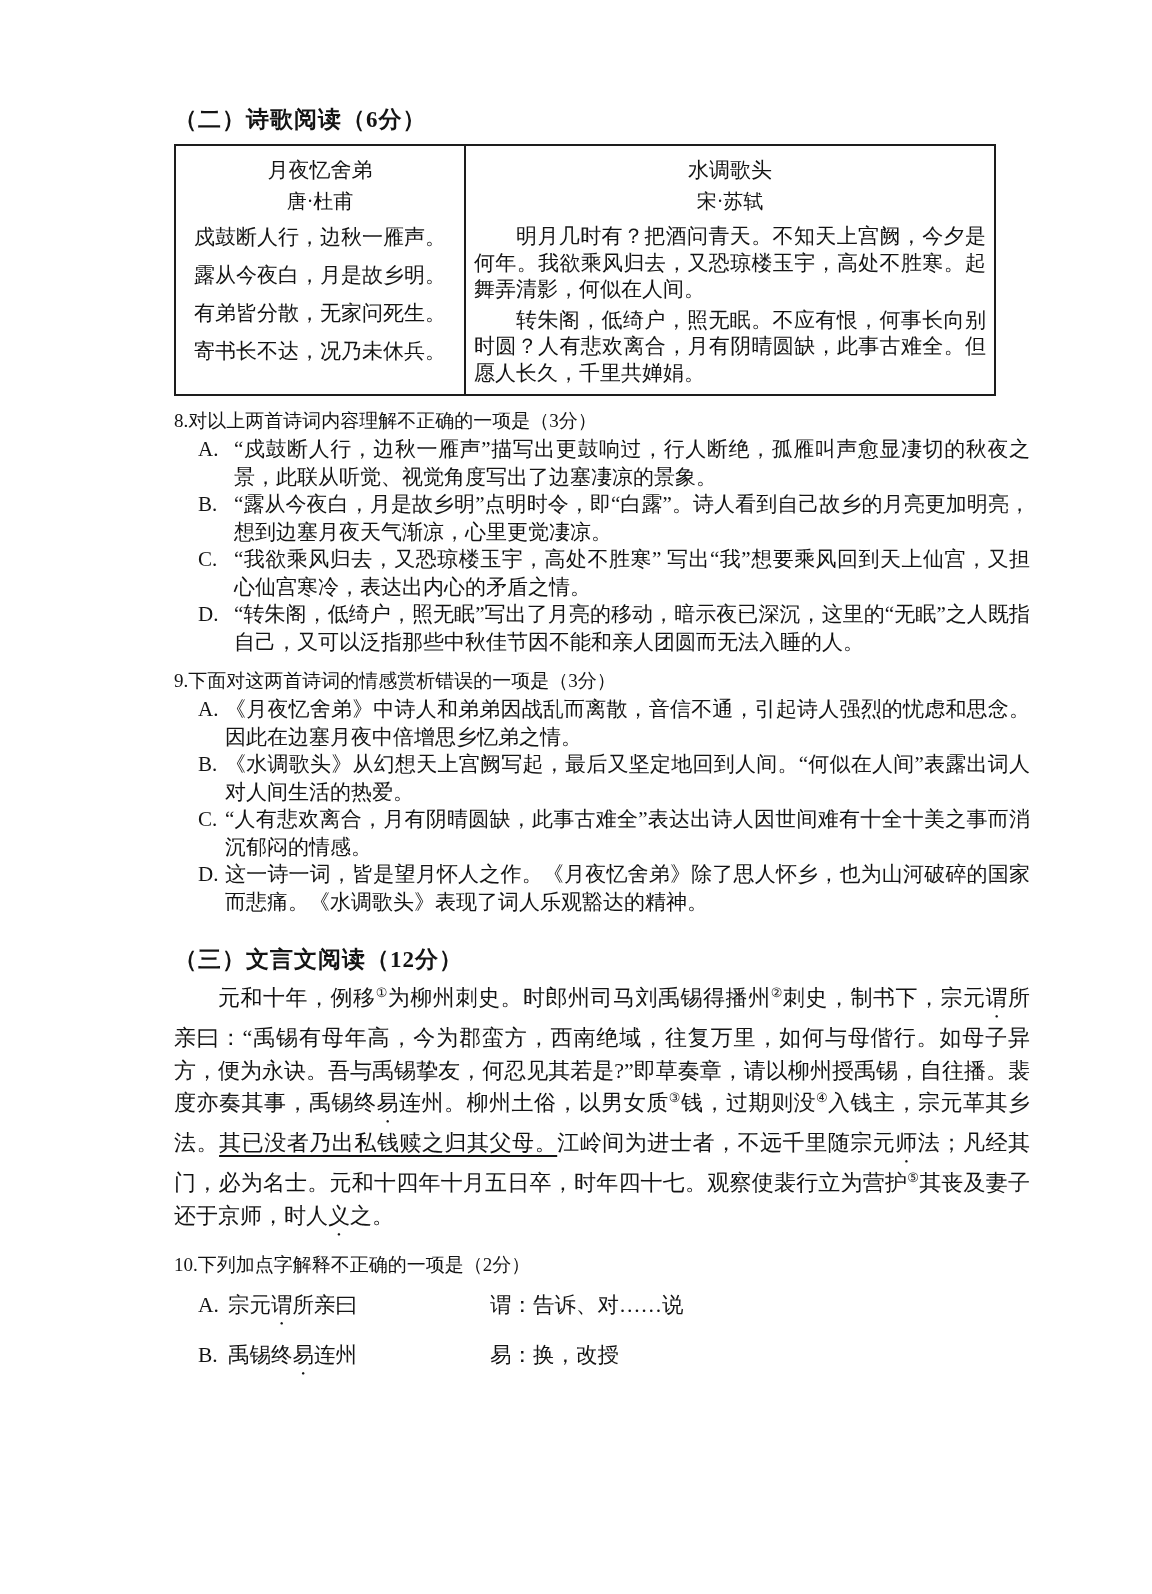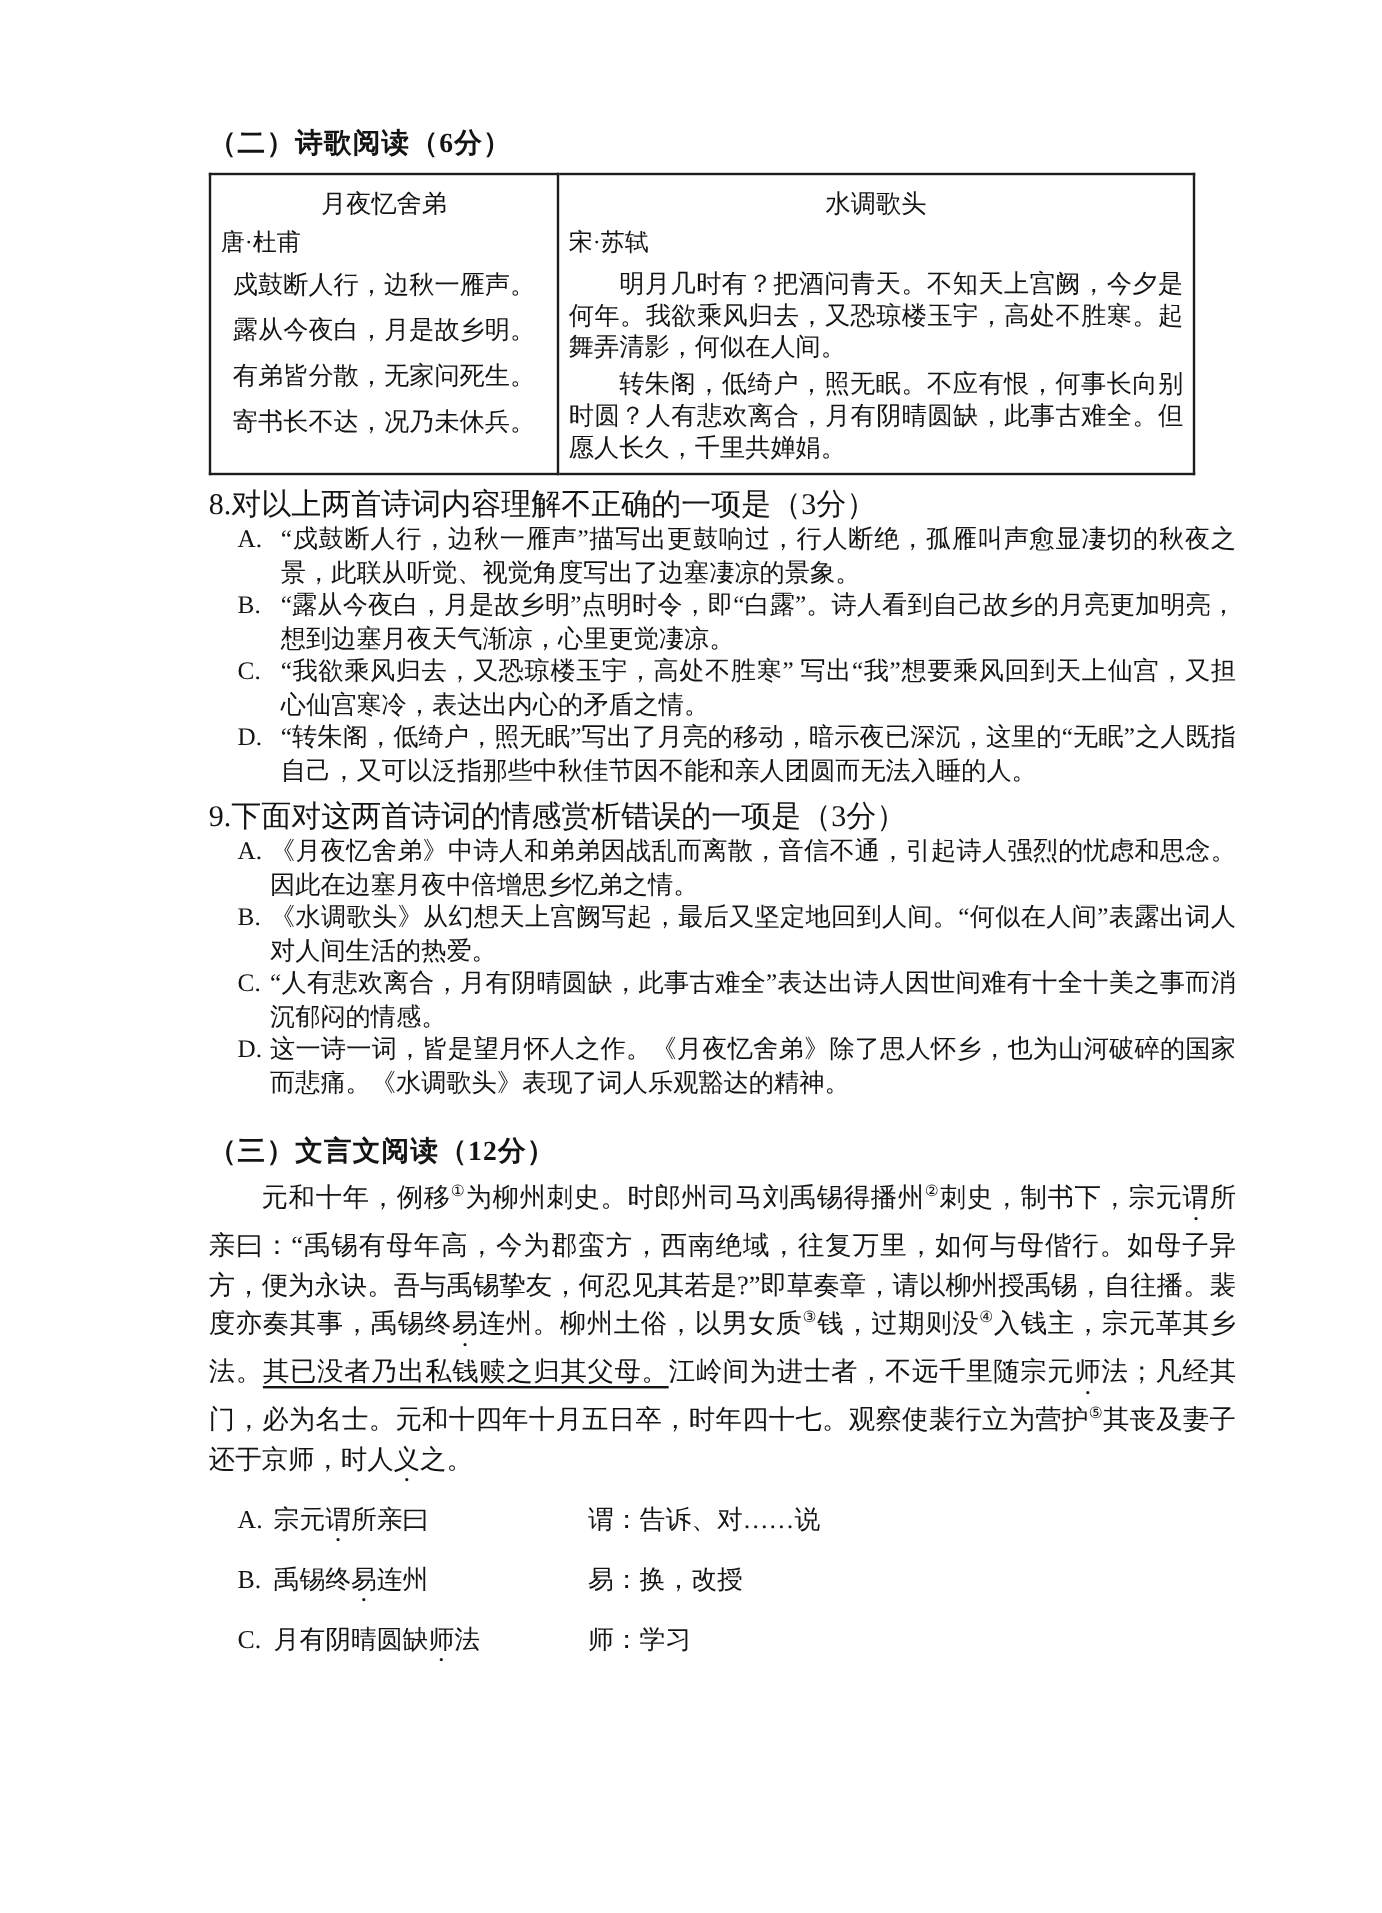--- a/index.html
+++ b/index.html
@@ -14,28 +14,28 @@
     overflow:hidden;
     margin-left:24px;
   }
   .section-heading { font-size:23px; font-weight:bold; margin:0; letter-spacing:1px; }
 
   
   .poem-table { margin-top:9px; width:822px; border-collapse:collapse; table-layout:fixed; }
   .poem-table td { border:2px solid #1d1d1d; vertical-align:top; padding:8px 8px 8px;font-family:Liberation Serif, serif; }
   td.poem-left { width:272px; }
   .poem-title  { text-align:center; font-size:21px; margin:2px 0 4px; }
-  .poem-author { text-align:left; font-size:20px; margin:0 0 8px; }
+  .poem-author { text-align:center; font-size:20px; margin:0 0 8px; }
   .poem-line   { font-size:21px; text-align:center; margin:0 0 10px; white-space:nowrap; }
   .ci-para { font-size:21px; line-height:26.5px; text-indent:2em; text-align:justify; margin:0; }
   .ci-para + .ci-para { margin-top:4px; }
 
   
   .question { margin-top:10px; }
-  .q-stem { font-size:25px; line-height:29px; }
+  .q-stem { font-size:19px; line-height:29px; }
   .options { margin-top:1px; }
   .option { display:flex; padding-left:24px; font-size:21px; line-height:27.5px; }
   .opt-label-wide   { flex:0 0 36px; }
   .opt-label-narrow { flex:0 0 27px; }
   .opt-text { flex:1; text-align:justify; }
 
   
   .section-classical { margin-top:28px; }
   .passage { font-size:22px; line-height:32.5px; text-indent:2em; text-align:justify; margin:7px 0 0; }
   .passage sup { font-size:13px; line-height:0; }
@@ -130,20 +130,21 @@
       </div>
     </div>
   </div>
 
   <div class="section-classical">
     <h2 class="section-heading">（三）文言文阅读（12分）</h2>
     <p class="passage"><span>元和十年，例移</span><sup>①</sup><span>为柳州刺史。时郎州司马刘禹锡得播州</span><sup>②</sup><span>刺史，制书下，宗元</span><span class="em-dot">谓</span><span>所亲曰：“禹锡有母年高，今为郡蛮方，西南绝域，往复万里，如何与母偕行。如母子异方，便为永诀。吾与禹锡挚友，何忍见其若是?”即草奏章，请以柳州授禹锡，自往播。裴度亦奏其事，禹锡终</span><span class="em-dot">易</span><span>连州。柳州土俗，以男女质</span><sup>③</sup><span>钱，过期则没</span><sup>④</sup><span>入钱主，宗元革其乡法。</span><span class="u-line">其已没者乃出私钱赎之归其父母。</span><span>江岭间为进士者，不远千里随宗元</span><span class="em-dot">师</span><span>法；凡经其门，必为名士。元和十四年十月五日卒，时年四十七。观察使裴行立为营护</span><sup>⑤</sup><span>其丧及妻子还于京师，时人</span><span class="em-dot">义</span><span>之。</span></p>
   </div>
 
   <div class="question">
+    <div class="q-stem">10.下列加点字解释不正确的一项是（2分）</div>
     <div class="q10-options">
       <div class="option10">
         <span class="opt10-left">
           <span class="opt-label10">A.</span>
           <span><span>宗元</span><span class="em-dot">谓</span><span>所亲曰</span></span>
         </span>
         <span class="opt10-expl">谓：告诉、对……说</span>
       </div>
       <div class="option10">
         <span class="opt10-left">

